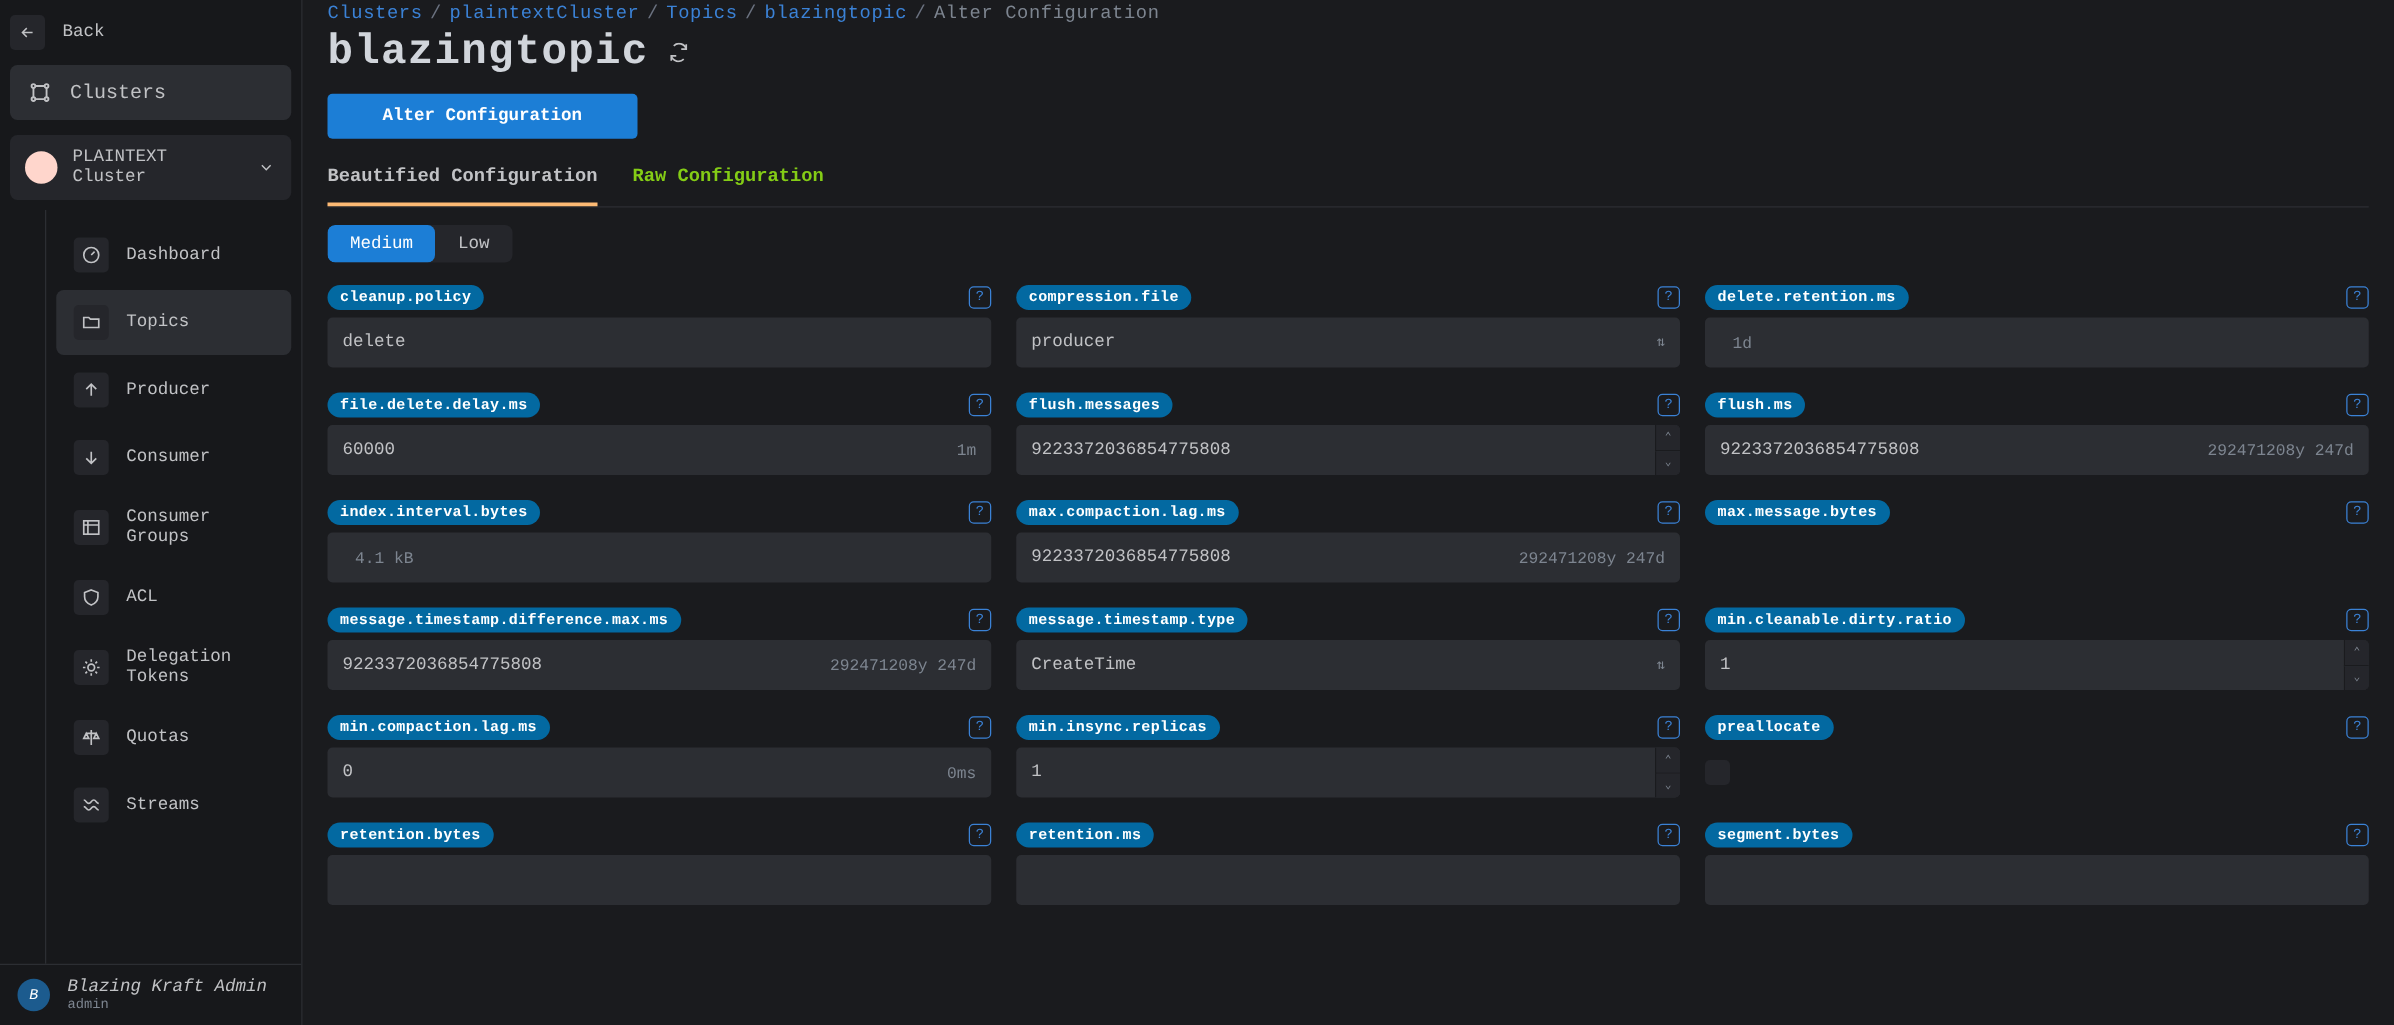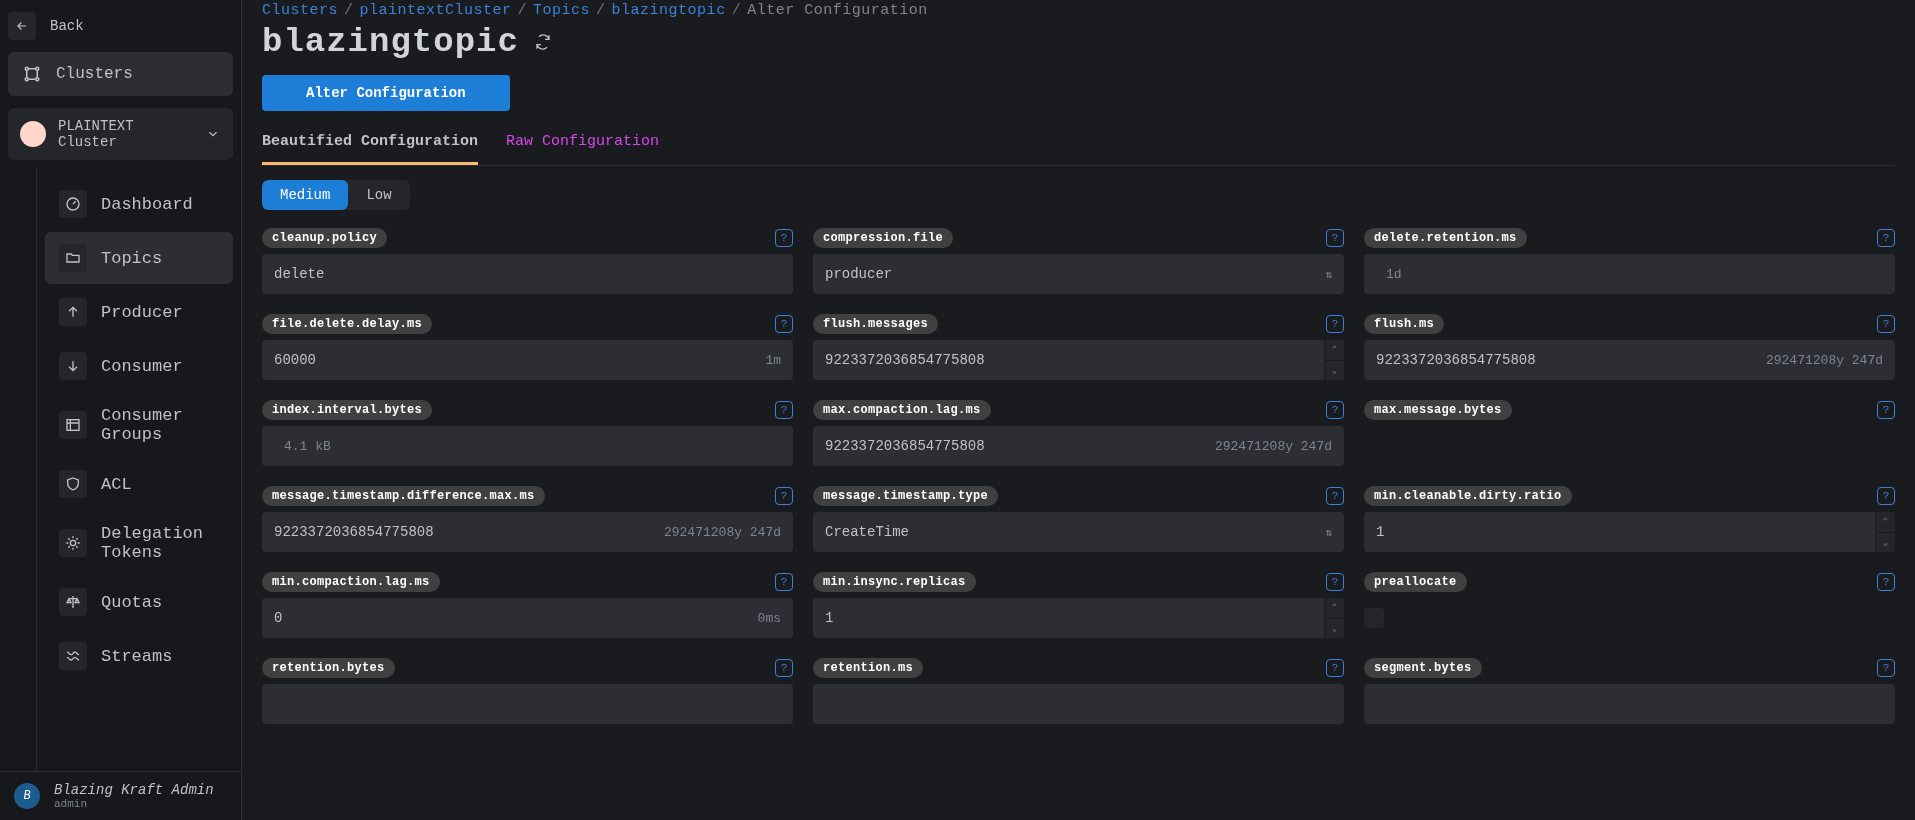--- a/index.html
+++ b/index.html
@@ -8,47 +8,47 @@
 .back-row { display:flex; align-items:center; padding:12px 8px; gap:14px; }
 .back-btn { width:28px; height:28px; background:#25262b; border-radius:4px; display:flex; align-items:center; justify-content:center; cursor:pointer; }
 .back-label { color:#c1c2c5; font-size:14px; }
 .clusters-row { margin:0 8px 12px 8px; background:#2c2e33; border-radius:6px; display:flex; align-items:center; padding:12px 14px; gap:14px; cursor:pointer; }
 .clusters-icon { width:20px; height:20px; display:flex; align-items:center; justify-content:center; }
 .cluster-select { margin:0 8px 8px 8px; background:#25262b; border-radius:6px; display:flex; align-items:center; padding:10px 12px; gap:12px; cursor:pointer; }
 .cluster-dot { width:26px; height:26px; border-radius:50%; background:#ffd6cc; }
 .cluster-name { flex:1; font-size:14px; }
 .chev { width:16px; height:16px; display:flex; align-items:center; justify-content:center; }
 .nav { margin-left:36px; border-left:1px solid #2c2e33; padding:8px 0; flex:1; }
-.nav-item { display:flex; align-items:center; gap:14px; padding:12px 14px; margin:2px 8px 2px 8px; border-radius:6px; cursor:pointer; font-size:17px; }
+.nav-item { display:flex; align-items:center; gap:14px; padding:12px 14px; margin:2px 8px 2px 8px; border-radius:6px; cursor:pointer; font-size:14px; }
 .nav-item .ni-ico { width:28px; height:28px; background:#25262b; border-radius:4px; display:flex; align-items:center; justify-content:center; flex-shrink:0; }
 .nav-item.active { background:#2c2e33; }
 .user-row { border-top:1px solid #2c2e33; padding:10px 14px; display:flex; gap:14px; align-items:center; }
 .user-av { width:26px; height:26px; border-radius:50%; background:#1c5b8e; color:#fff; display:flex; align-items:center; justify-content:center; font-size:12px; font-style:italic; }
 .user-meta .uname { font-style:italic; font-size:14px; }
 .user-meta .urole { font-size:11px; color:#7d8590; }
 .main { flex:1; padding:0 20px; overflow:auto; }
 .crumbs { padding-top:2px; font-size:15px; letter-spacing:.5px; }
 .crumbs .link { color:#3b82d6; cursor:pointer; }
 .crumbs .sep { color:#6b7280; padding:0 6px; }
 .crumbs .cur { color:#7d8590; }
 .title-row { display:flex; align-items:center; gap:14px; margin-top:4px; }
 .title { font-size:34px; font-weight:bold; color:#d1d5db; letter-spacing:1px; }
 .reload { width:20px; height:20px; display:flex; align-items:center; justify-content:center; cursor:pointer; }
 .alter-btn { margin-top:14px; background:#1c7ed6; color:#fff; border:none; padding:10px 44px; border-radius:4px; font-family:inherit; font-size:14px; font-weight:bold; cursor:pointer; }
 .tabs { display:flex; gap:28px; margin-top:22px; border-bottom:1px solid #2c2e33; }
 .tab { padding:0 0 12px 0; font-size:15px; font-weight:bold; cursor:pointer; color:#c1c2c5; }
 .tab.active { border-bottom:3px solid #fdba74; }
-.tab.inactive { color:#d946ef; font-weight:normal; }
+.tab.inactive { color:#84cc16; font-weight:bold; }
 .seg { margin-top:14px; display:inline-flex; background:#25262b; border-radius:6px; overflow:hidden; }
 .seg button { border:none; background:transparent; color:#c1c2c5; font-family:inherit; font-size:14px; padding:7px 18px; cursor:pointer; }
 .seg button.on { background:#1c7ed6; color:#fff; border-radius:6px; }
 .grid { display:grid; grid-template-columns:repeat(3,1fr); gap:20px 20px; margin-top:18px; }
 .field { display:flex; flex-direction:column; gap:6px; }
 .frow { display:flex; justify-content:space-between; align-items:center; }
-.flabel { background:#404040; color:#fff; font-size:12px; padding:3px 10px; border-radius:10px; font-weight:bold; letter-spacing:.3px; }
+.flabel { background:#0369a1; color:#fff; font-size:12px; padding:3px 10px; border-radius:10px; font-weight:bold; letter-spacing:.3px; }
 .help { width:18px; height:18px; border:1px solid #3b82d6; border-radius:4px; display:flex; align-items:center; justify-content:center; color:#3b82d6; font-size:11px; cursor:pointer; }
 .inp { background:#2c2e33; border:none; border-radius:4px; padding:10px 12px; color:#c1c2c5; font-family:inherit; font-size:14px; display:flex; align-items:center; justify-content:space-between; min-height:40px; }
 .inp input { background:transparent; border:none; color:#c1c2c5; font-family:inherit; font-size:14px; width:100%; outline:none; }
 .suffix { color:#7d8590; font-size:13px; white-space:nowrap; margin-left:10px; }
 .sel { position:relative; }
 .sel::after { content:'⇅'; position:absolute; right:12px; top:50%; transform:translateY(-50%); color:#7d8590; font-size:11px; }
 .stepper { position:relative; }
 .stepbtns { position:absolute; right:0; top:0; bottom:0; width:20px; display:flex; flex-direction:column; }
 .stepbtns div { flex:1; background:#25262b; border-left:1px solid #1a1b1e; display:flex; align-items:center; justify-content:center; font-size:9px; color:#7d8590; cursor:pointer; }
 .stepbtns div:first-child { border-top-right-radius:4px; border-bottom:1px solid #1a1b1e; }

